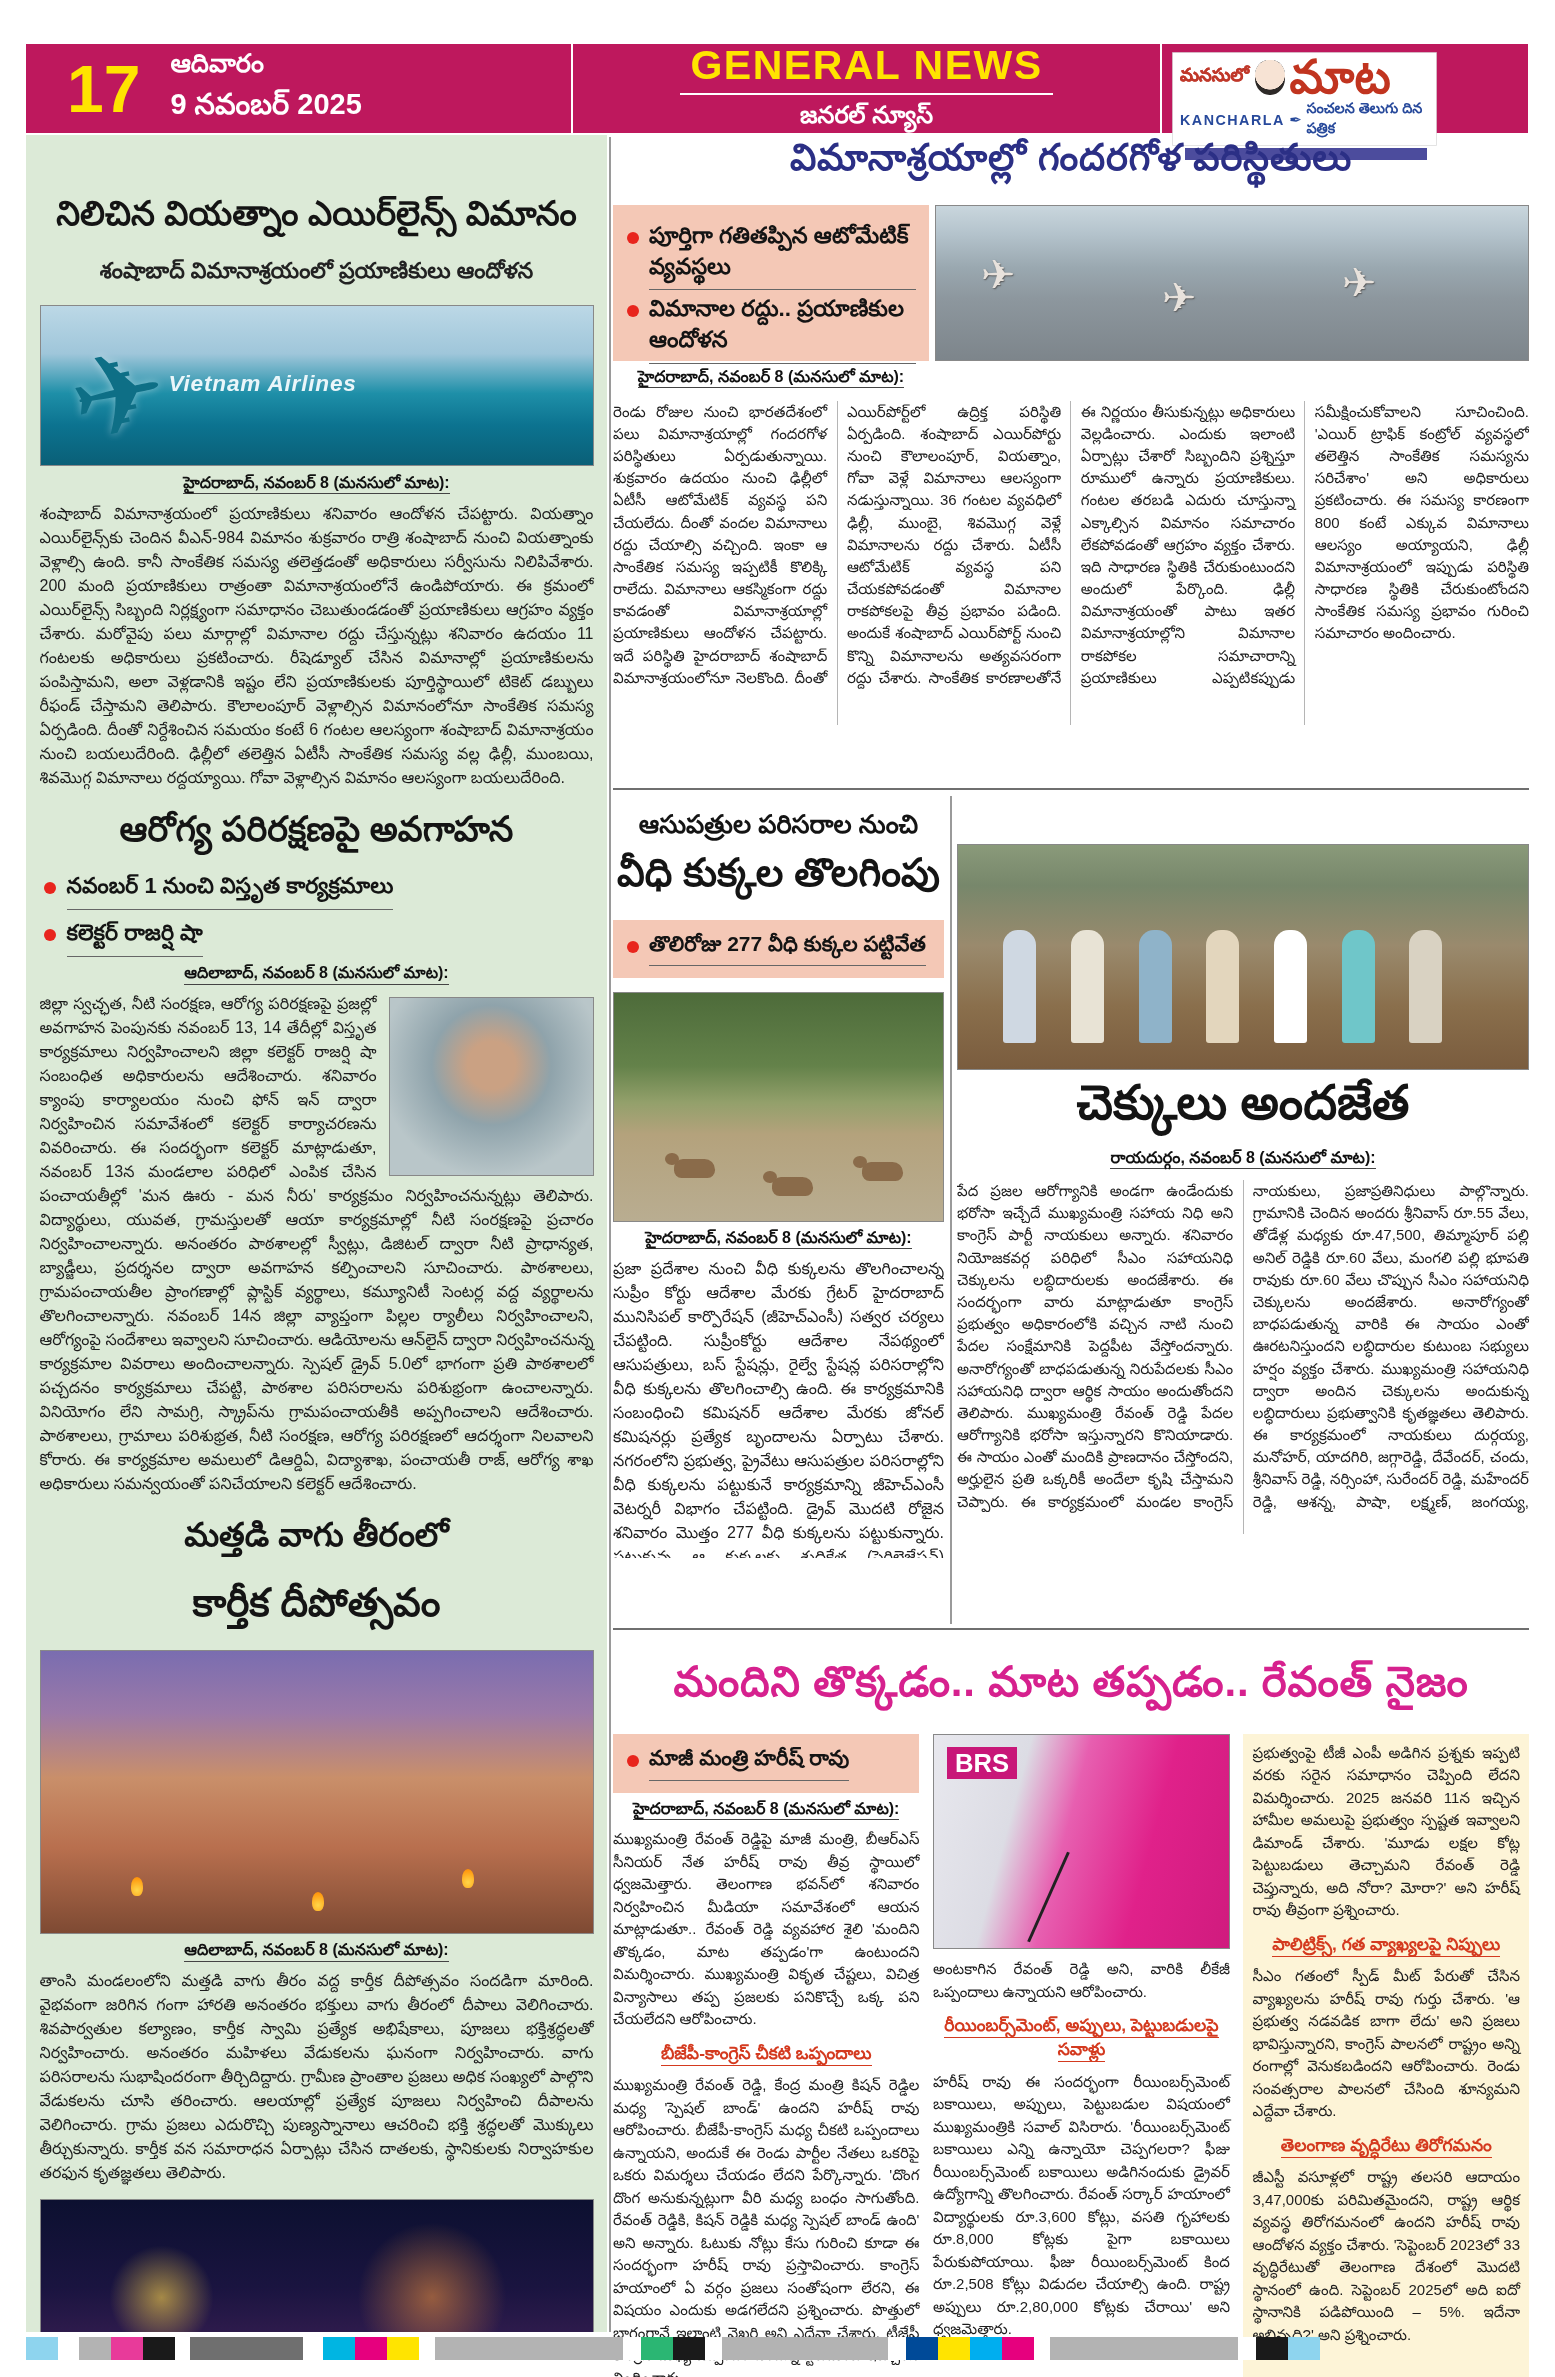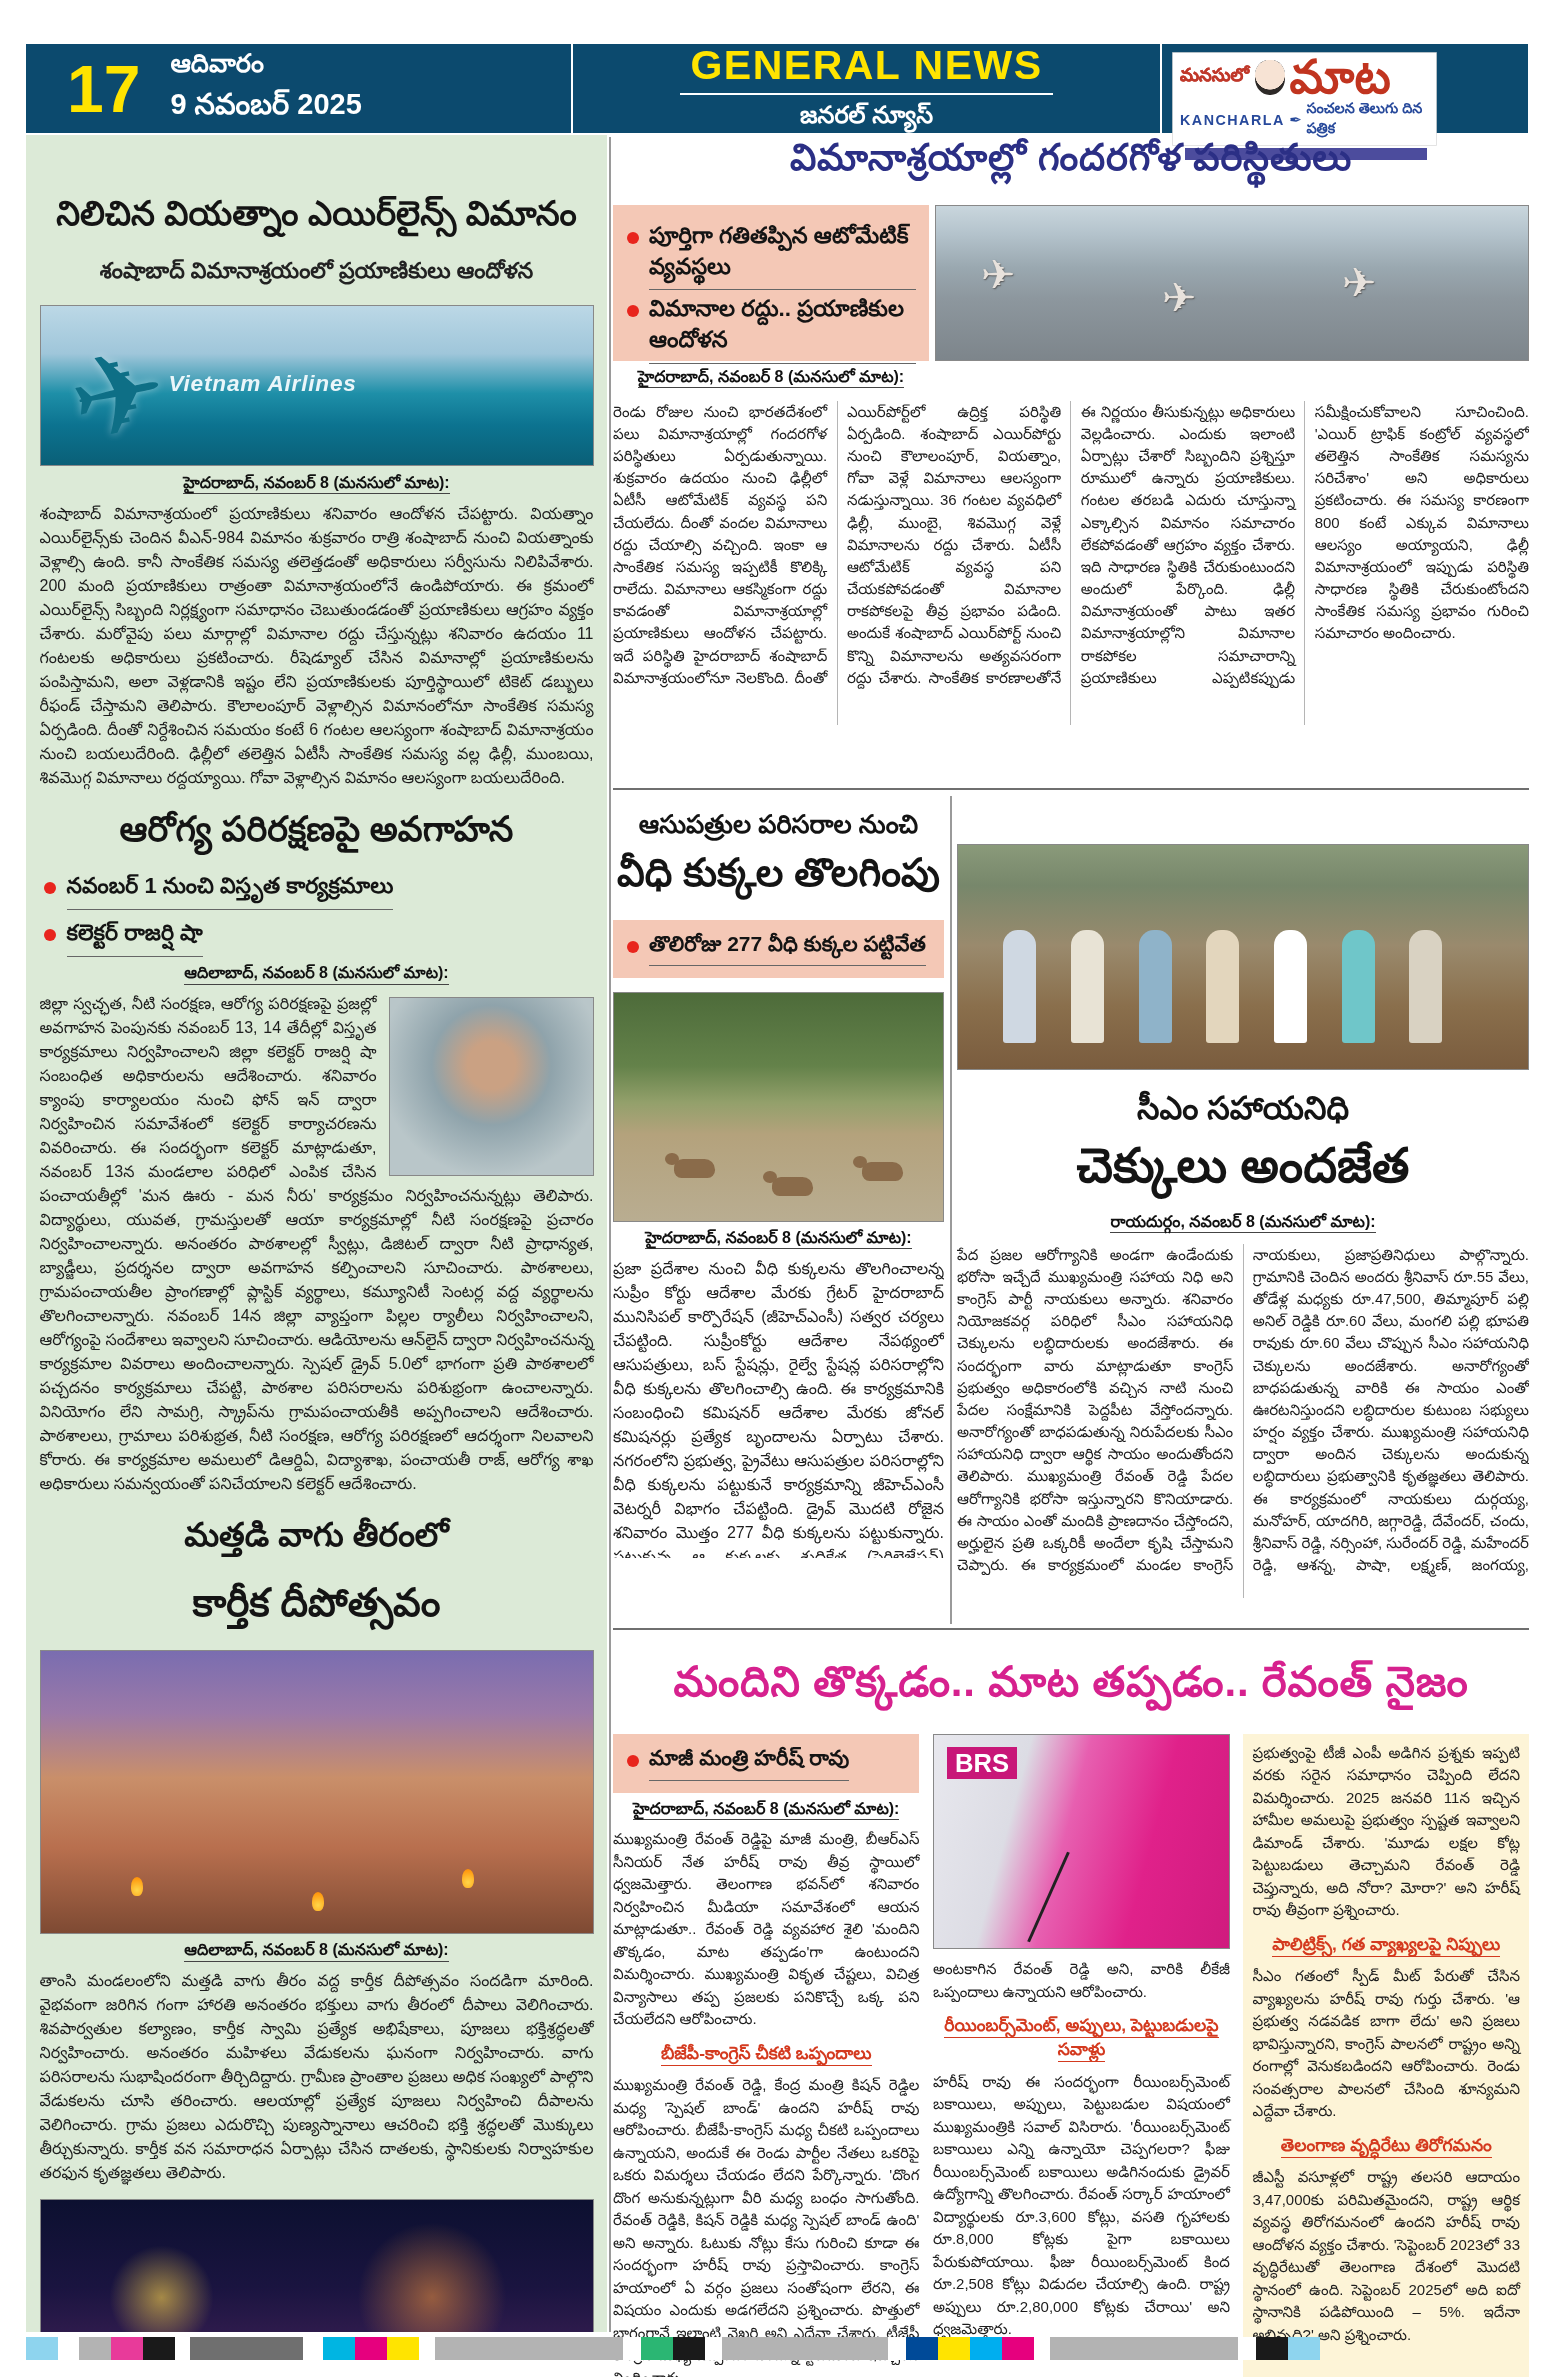--- a/index.html
+++ b/index.html
@@ -1,21 +1,21 @@
 <!DOCTYPE html>
 <html style="font-size:12px"><head>
 <meta charset="utf-8">
 <style>
   html,body{margin:0;padding:0;background:#ffffff;}
   .page{position:relative;width:1555px;height:2377px;background:#ffffff;
         font-family:"Liberation Sans","DejaVu Sans",sans-serif;overflow:hidden;}
 
   
   .masthead{position:absolute;left:26px;top:44px;width:1502px;height:89px;
-            background:#0c4a6e;color:#fff;display:flex;}
+            background:#be185d;color:#fff;display:flex;}
   .mh-left{width:545px;display:flex;align-items:center;border-right:2.3px solid #fff;}
   .pagenum{color:#ffe400;font-size:66px;font-weight:bold;line-height:1;margin:0 30px 0 41px;}
   .daydate{flex:1;text-align:left;font-weight:bold;}
   .daydate .day{font-size:25.6px;}
   .daydate .date{font-size:29px;margin-top:4.5px;}
   .mh-center{width:587px;border-right:2.3px solid #fff;display:flex;flex-direction:column;
              align-items:center;justify-content:center;}
   .gn-en{color:#ffe400;font-size:41px;font-weight:bold;letter-spacing:1.5px;
          border-bottom:2.3px solid #fff;padding:0 10.5px 4.5px;}
   .gn-te{color:#fff;font-size:24px;font-weight:bold;margin-top:6px;}
@@ -262,21 +262,20 @@
   <div class="a5">
     <div class="photo photo-group">
       <span class="person" style="left:45px;background:#cfd8e2;"></span>
       <span class="person" style="left:113px;background:#e8e3d5;"></span>
       <span class="person" style="left:181px;background:#8fb3c9;"></span>
       <span class="person" style="left:248px;background:#e3d6bd;"></span>
       <span class="person" style="left:316px;background:#ffffff;"></span>
       <span class="person" style="left:384px;background:#6fc6c9;"></span>
       <span class="person" style="left:451px;background:#d9d2c2;"></span>
     </div>
-    <div class="hl a5-hl1">సీఎం సహాయనిధి</div>
     <div class="hl a5-hl2">చెక్కులు అందజేత</div>
     <div class="dateline"><span>రాయదుర్గం, నవంబర్ 8 (మనసులో మాట):</span></div>
     <div class="cols2">
       <span>పేద ప్రజల ఆరోగ్యానికి అండగా ఉండేందుకు భరోసా ఇచ్చేదే ముఖ్యమంత్రి సహాయ నిధి అని కాంగ్రెస్ పార్టీ నాయకులు అన్నారు. శనివారం నియోజకవర్గ పరిధిలో సీఎం సహాయనిధి చెక్కులను లబ్ధిదారులకు అందజేశారు. ఈ సందర్భంగా వారు మాట్లాడుతూ కాంగ్రెస్ ప్రభుత్వం అధికారంలోకి వచ్చిన నాటి నుంచి పేదల సంక్షేమానికి పెద్దపీట వేస్తోందన్నారు. అనారోగ్యంతో బాధపడుతున్న నిరుపేదలకు సీఎం సహాయనిధి ద్వారా ఆర్థిక సాయం అందుతోందని తెలిపారు. ముఖ్యమంత్రి రేవంత్ రెడ్డి పేదల ఆరోగ్యానికి భరోసా ఇస్తున్నారని కొనియాడారు. ఈ సాయం ఎంతో మందికి ప్రాణదానం చేస్తోందని, అర్హులైన ప్రతి ఒక్కరికీ అందేలా కృషి చేస్తామని చెప్పారు. ఈ కార్యక్రమంలో మండల కాంగ్రెస్ నాయకులు, ప్రజాప్రతినిధులు పాల్గొన్నారు.</span>
       <span>గ్రామానికి చెందిన అందరు శ్రీనివాస్ రూ.55 వేలు, తోడేళ్ల మధ్యకు రూ.47,500, తిమ్మాపూర్ పల్లి అనిల్ రెడ్డికి రూ.60 వేలు, మంగలి పల్లి భూపతి రావుకు రూ.60 వేలు చొప్పున సీఎం సహాయనిధి చెక్కులను అందజేశారు. అనారోగ్యంతో బాధపడుతున్న వారికి ఈ సాయం ఎంతో ఊరటనిస్తుందని లబ్ధిదారుల కుటుంబ సభ్యులు హర్షం వ్యక్తం చేశారు. ముఖ్యమంత్రి సహాయనిధి ద్వారా అందిన చెక్కులను అందుకున్న లబ్ధిదారులు ప్రభుత్వానికి కృతజ్ఞతలు తెలిపారు. ఈ కార్యక్రమంలో నాయకులు దుర్గయ్య, మనోహర్, యాదగిరి, జగ్గారెడ్డి, దేవేందర్, చందు, శ్రీనివాస్ రెడ్డి, నర్సింహా, సురేందర్ రెడ్డి, మహేందర్ రెడ్డి, ఆశన్న, పాషా, లక్ష్మణ్, జంగయ్య, అంజనేయులు, మల్లారెడ్డి తదితరులు పాల్గొన్నారు.</span>
     </div>
   </div>
 
   <div class="hrule" style="left:613px;top:1628px;width:916px;"></div>
 

